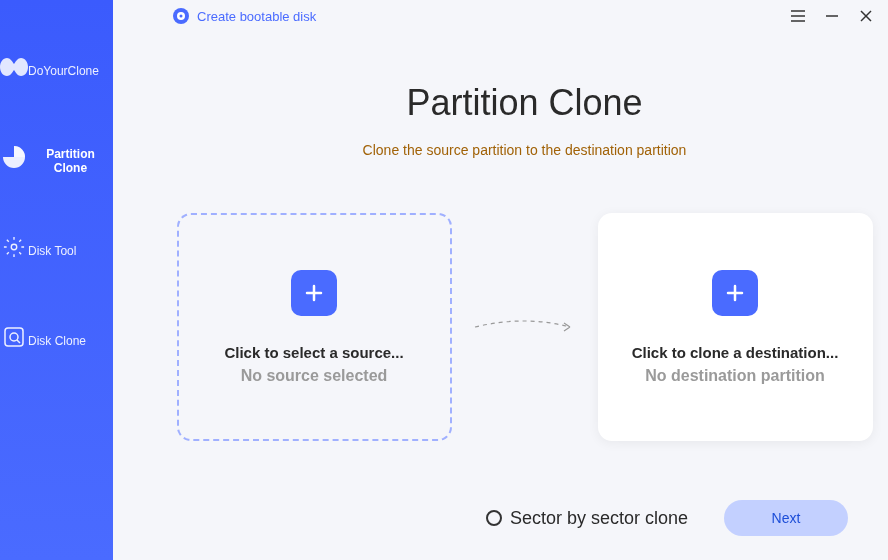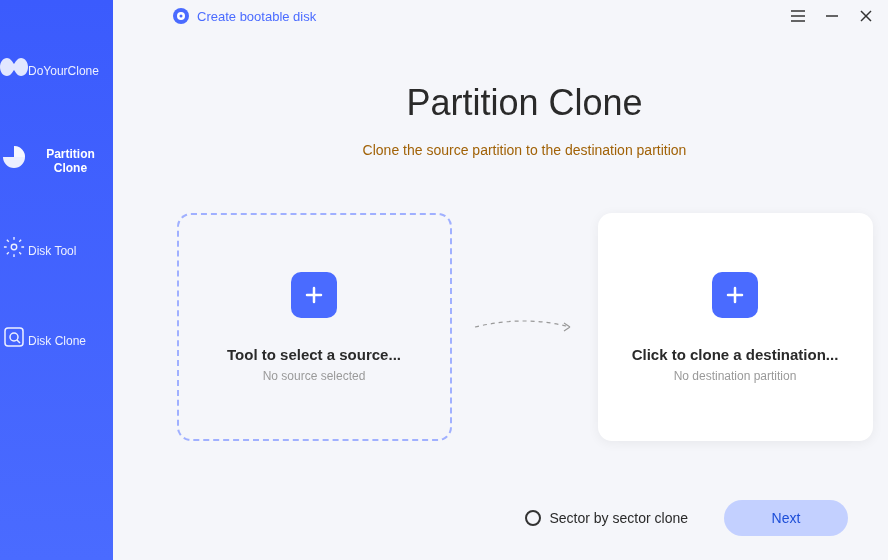--- a/index.html
+++ b/index.html
@@ -25,28 +25,28 @@
     .page-title { font-size: 36px; font-weight: 400; color: #2a2a2a; margin-bottom: 18px; }
     .page-subtitle { font-size: 14px; color: #a16207; margin-bottom: 55px; }
     
     .cards-row { display: flex; align-items: center; gap: 18px; }
     .card { width: 275px; height: 228px; border-radius: 14px; display: flex; flex-direction: column; align-items: center; justify-content: center; cursor: pointer; position: relative; }
     .card.source { border: 2px dashed #a0b0ff; background: #f5f6fa; }
     .card.dest { background: #fff; box-shadow: 0 2px 12px rgba(0,0,0,0.06); }
     .plus-btn { width: 46px; height: 46px; border-radius: 10px; background: #4a6bff; display: flex; align-items: center; justify-content: center; margin-bottom: 28px; }
     .plus-btn svg { stroke: #fff; }
     .card-title { font-size: 15px; font-weight: 700; color: #2a2a2a; margin-bottom: 6px; }
-    .card-subtitle { font-size: 12px; font-weight: 400; color: #9a9a9a; }
+    .card-subtitle { font-size: 16px; font-weight: 700; color: #9a9a9a; }
     
     .arrow-between { width: 110px; height: 30px; display: flex; align-items: center; justify-content: center; }
     
     .footer-row { position: absolute; bottom: 24px; right: 40px; display: flex; align-items: center; gap: 36px; }
     .checkbox-wrap { display: flex; align-items: center; gap: 8px; cursor: pointer; }
     .checkbox-circle { width: 16px; height: 16px; border: 2px solid #333; border-radius: 50%; }
-    .checkbox-label { font-size: 14px; color: #2a2a2a; }
+    .checkbox-label { font-size: 18px; color: #2a2a2a; }
     .next-btn { width: 124px; height: 36px; border-radius: 18px; background: #c3d0ff; color: #1d4ed8; border: none; font-size: 14px; font-weight: 500; cursor: pointer; }
   </style>
 </head>
 <body>
 
 <div class="sidebar">
   <div class="sidebar-item">
     <div class="sidebar-icon">
       <svg width="28" height="18" viewBox="0 0 28 18">
           <path d="M7 0 C3 0 0 4 0 9 C0 14 3 18 7 18 C10 18 12 15 14 12 C16 15 18 18 21 18 C25 18 28 14 28 9 C28 4 25 0 21 0 C18 0 16 3 14 6 C12 3 10 0 7 0 Z" fill="rgba(255,255,255,0.85)"></path>
@@ -126,21 +126,21 @@
     <p class="page-subtitle">Clone the source partition to the destination partition</p>
 
     <div class="cards-row">
       <div class="card source">
         <div class="plus-btn">
           <svg width="20" height="20" viewBox="0 0 20 20" stroke-width="2.5" stroke-linecap="round">
               <line x1="10" y1="3" x2="10" y2="17"></line>
               <line x1="3" y1="10" x2="17" y2="10"></line>
             </svg>
         </div>
-        <div class="card-title">Tool to select a source...</div>
+        <div class="card-title">Click to select a source...</div>
         <div class="card-subtitle">No source selected</div>
       </div>
 
       <div class="arrow-between">
         <svg width="110" height="20" viewBox="0 0 110 20" fill="none">
             <path d="M5 10 Q 55 -2 100 10" stroke="#999" stroke-width="1.2" stroke-dasharray="4 4"></path>
             <path d="M100 10 L94 6 M100 10 L94 14" stroke="#999" stroke-width="1.2"></path>
           </svg>
       </div>
 

